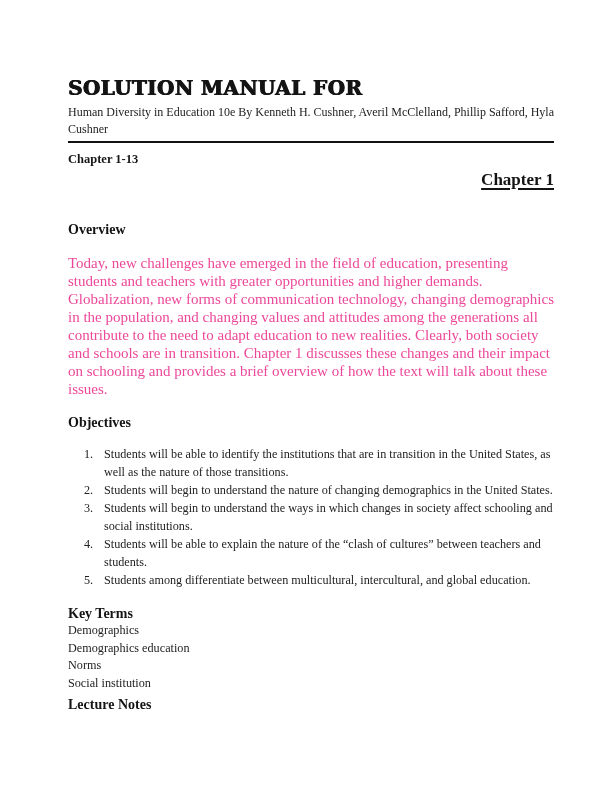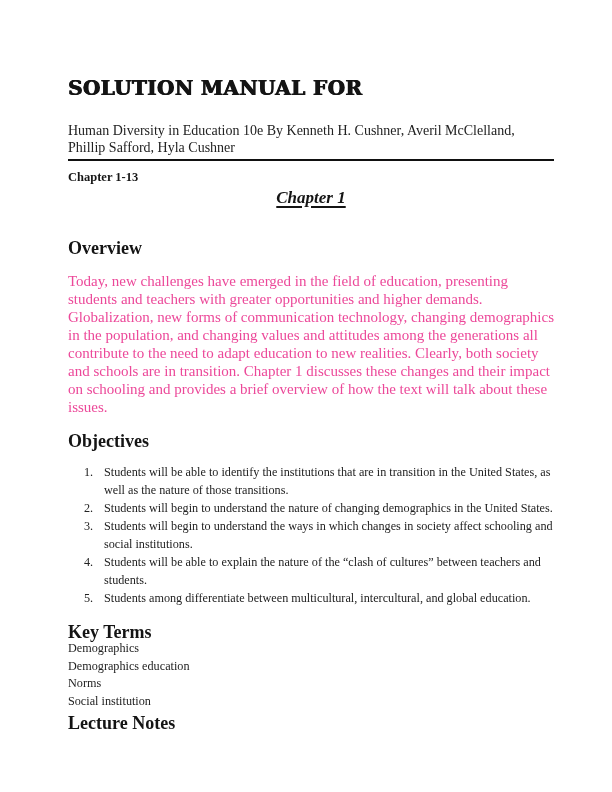--- a/index.html
+++ b/index.html
@@ -24,57 +24,56 @@
   .doc-title {
     font-family: "DejaVu Serif", serif;
     font-size: 20px;
     line-height: 21px;
     font-weight: 900;
     letter-spacing: 0.4px;
     color: #141414;
     text-shadow: 0.7px 0 0 #141414, -0.3px 0 0 #141414;
   }
   .authors {
-    margin-top: 23px;
-    font-size: 14px;
+    margin-top: 5px;
+    font-size: 12px;
     line-height: 17px;
     color: #222;
   }
   .header-rule {
     margin-top: 3px;
     border: none;
     border-top: 2.5px solid #111;
     height: 0;
   }
   .chapter-range {
     margin-top: 2px;
     font-size: 12.5px;
     line-height: 16px;
     font-weight: bold;
     color: #161616;
   }
   .chapter-head {
-    text-align: center;
+    text-align: right;
     margin-top: 2px;
     font-size: 17px;
     font-weight: bold;
     color: #141414;
-    font-style: italic;
   }
   .chapter-head .line {
     display: block;
     line-height: 22px;
   }
   .chapter-head .underlined {
     text-decoration: underline;
     text-decoration-thickness: 1.5px;
     text-underline-offset: 2.5px;
   }
   .section-heading {
-    font-size: 18px;
+    font-size: 14px;
     line-height: 16px;
     font-weight: bold;
     color: #141414;
   }
   .overview-heading { margin-top: 31px; }
   .body-par {
     margin-top: 16px;
     font-size: 15px;
     line-height: 18px;
     color: #ec4899;

